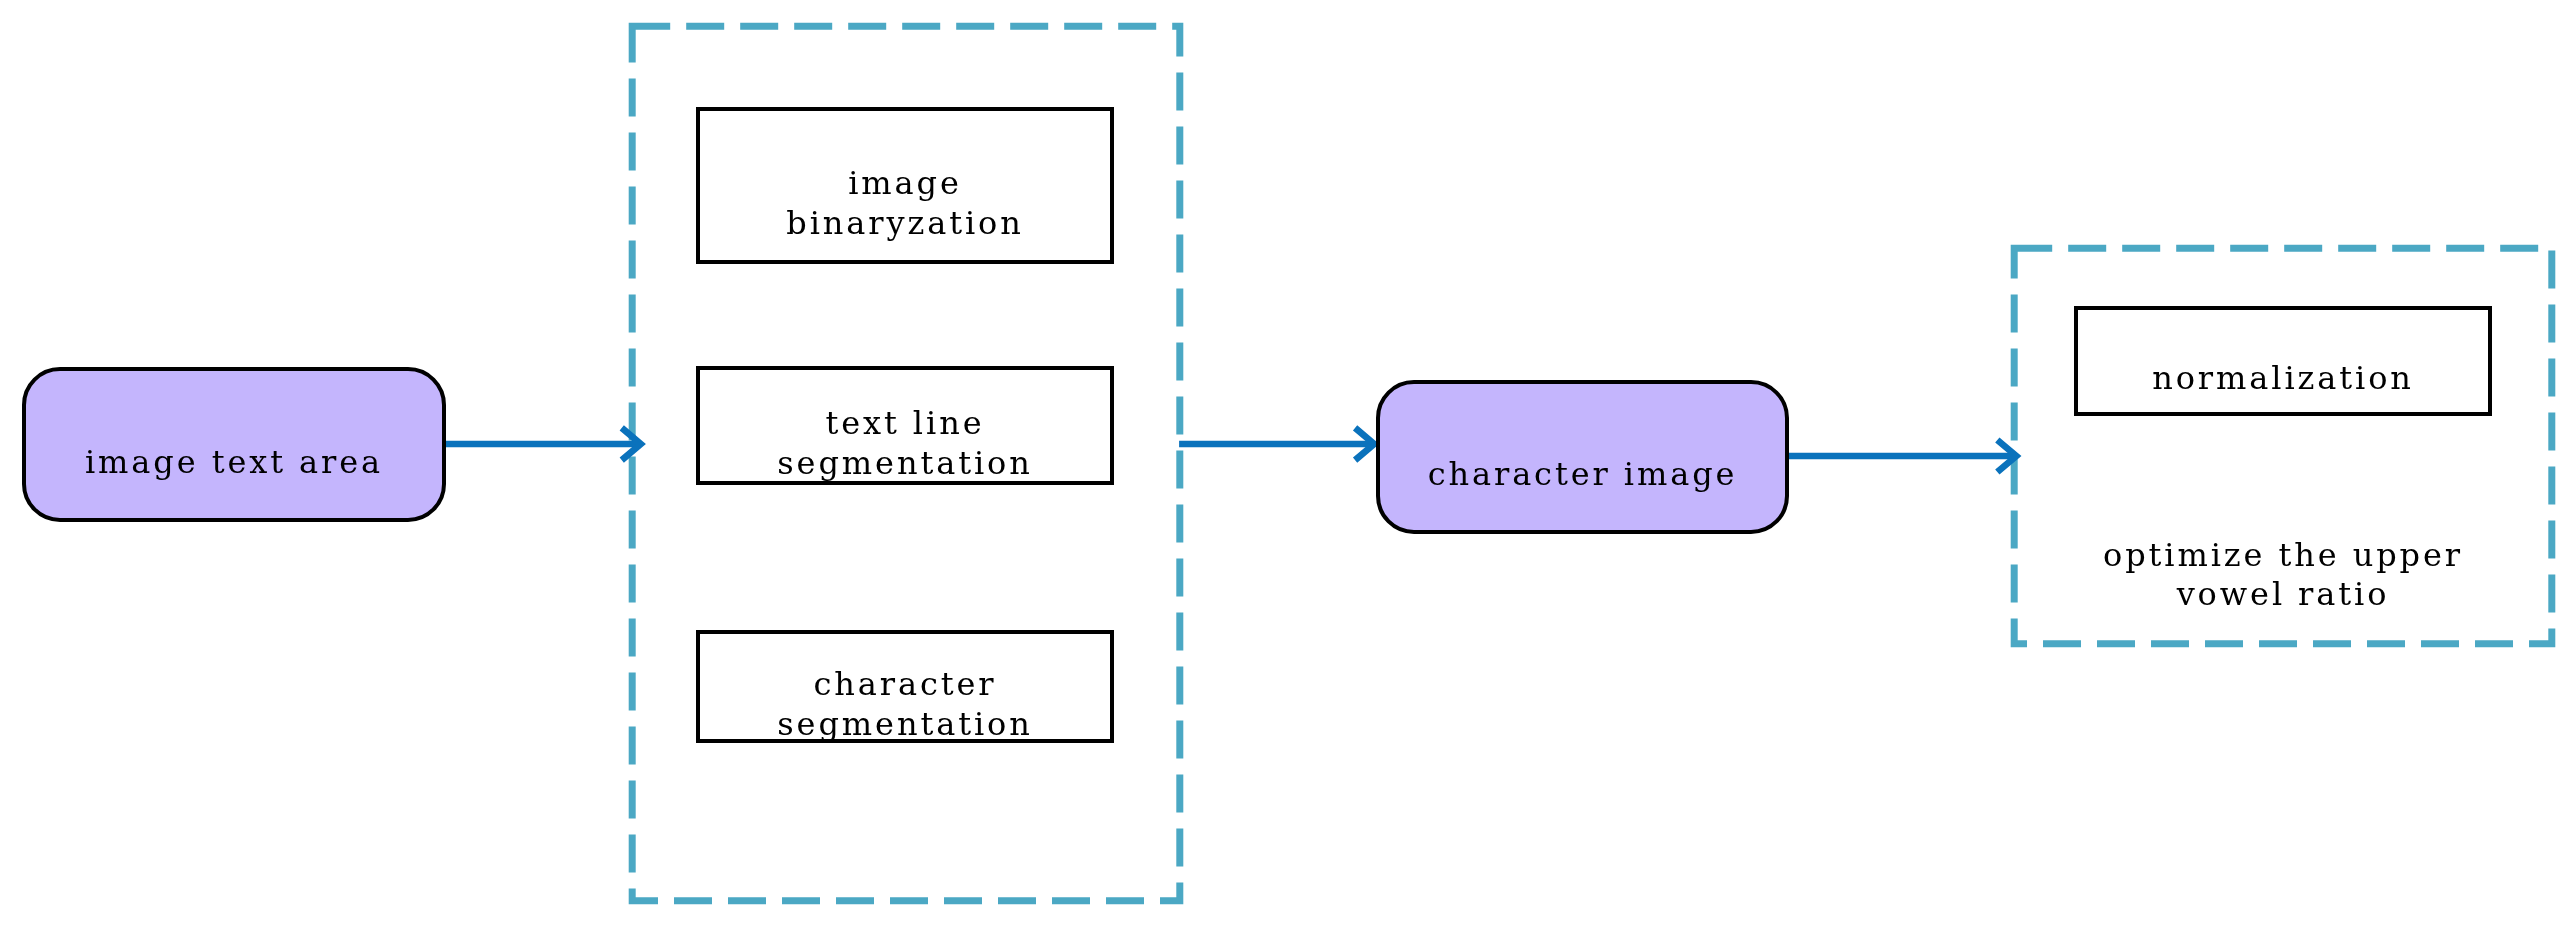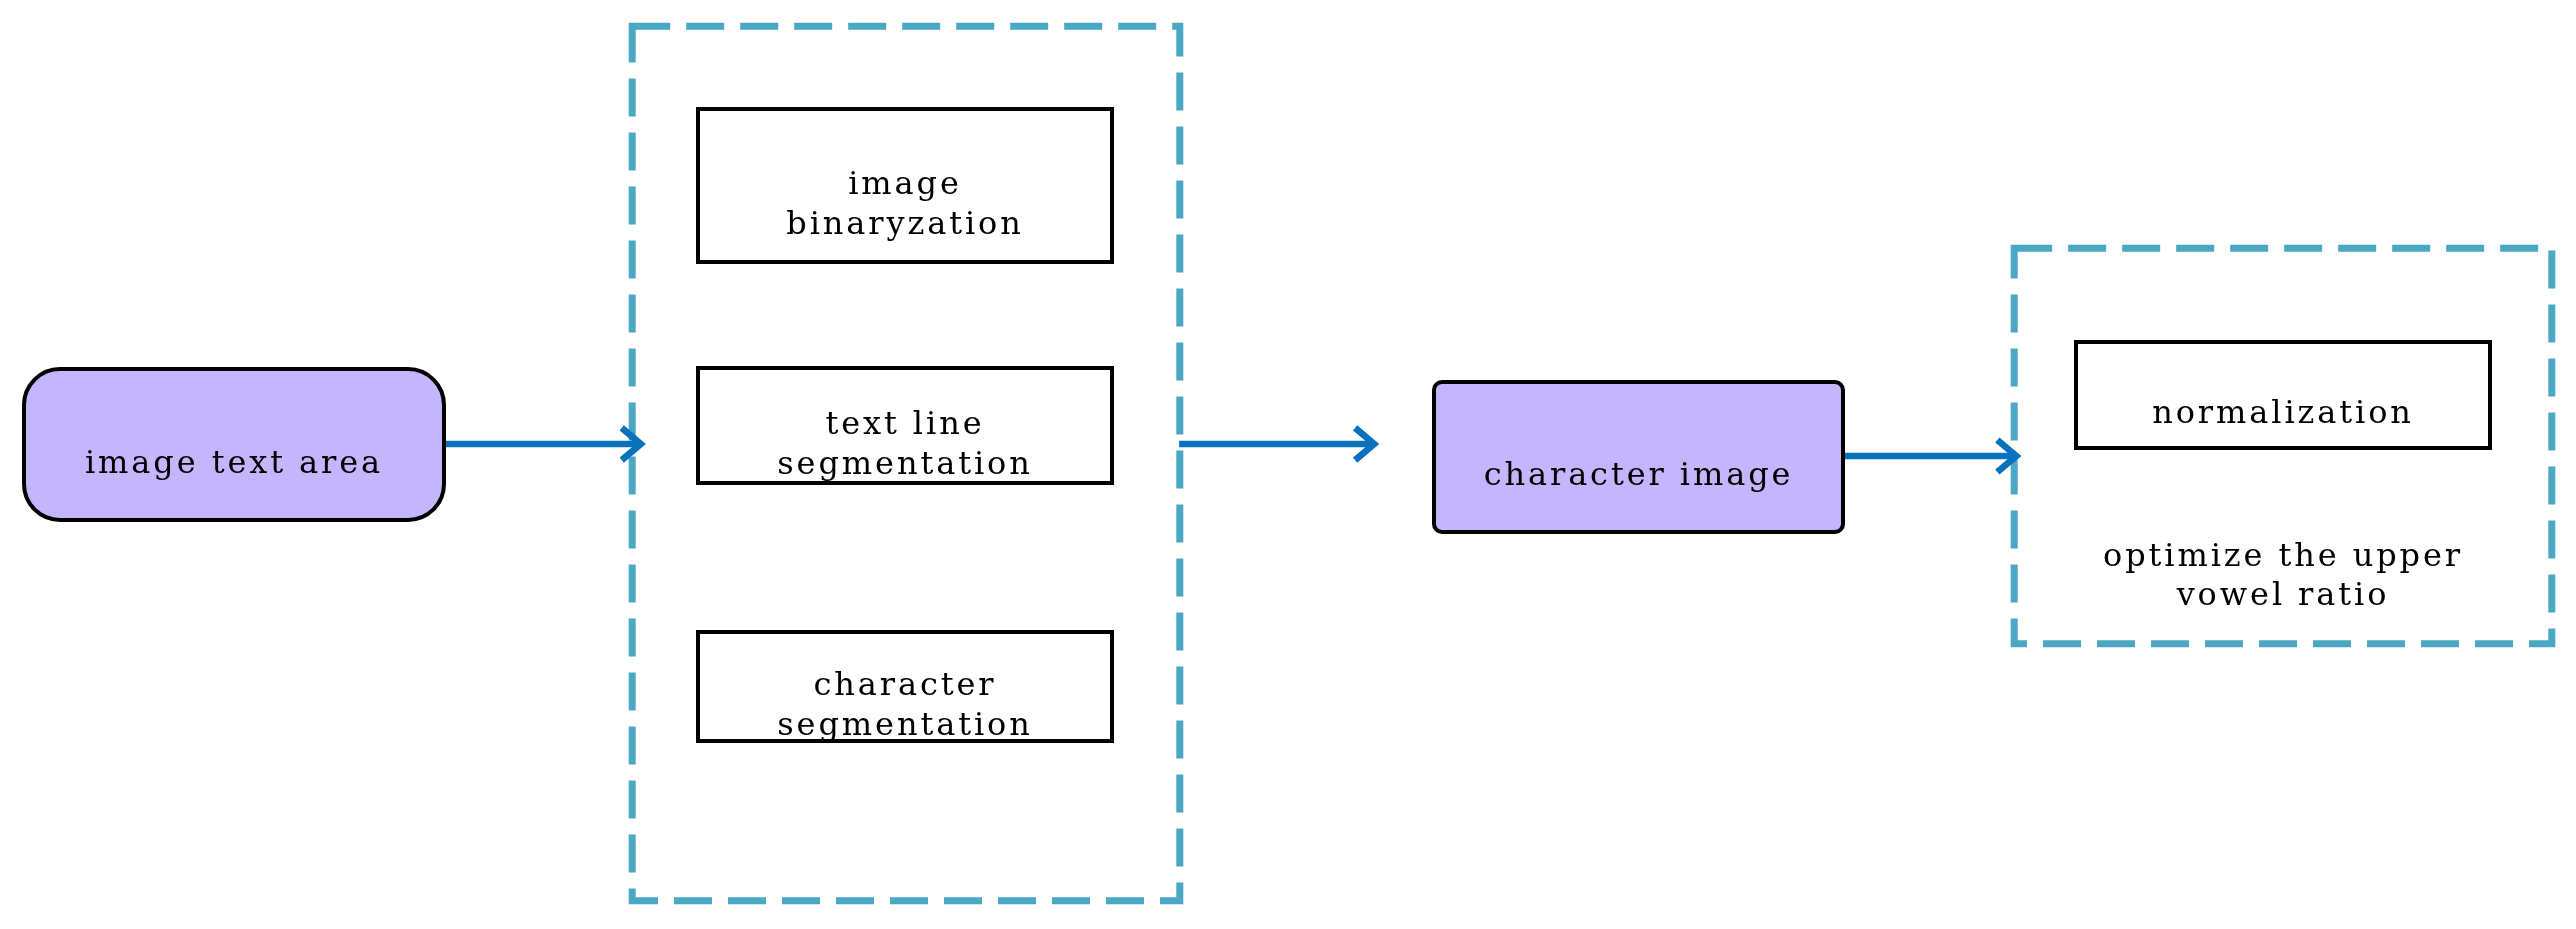--- a/index.html
+++ b/index.html
@@ -122,36 +122,36 @@
   <div class="rect-node" style="left:696px; top:630px; width:418px; height:113px;">
     <span class="mono label">character
 segmentation</span>
   </div>
 
   <svg class="arrow" style="left:1176px; top:422px; width:213px; height:44px;" viewBox="0 0 290 60">
     <line x1="4" y1="30" x2="268" y2="30" stroke="#0A72BC" stroke-width="9"></line>
     <polyline points="244,8 270,30 244,52" fill="none" stroke="#0A72BC" stroke-width="9" stroke-linecap="butt" stroke-linejoin="miter"></polyline>
   </svg>
 
-  <div class="round-node" style="left:1432px; top:380px; width:413px; height:154px;border-radius:10px;">
+  <div class="round-node" style="left:1376px; top:380px; width:413px; height:154px;">
     <span class="mono label">character image</span>
   </div>
 
   <svg class="arrow" style="left:1785px; top:434px; width:246px; height:44px;" viewBox="0 0 336 60">
     <line x1="4" y1="30" x2="314" y2="30" stroke="#0A72BC" stroke-width="9"></line>
     <polyline points="290,8 316,30 290,52" fill="none" stroke="#0A72BC" stroke-width="9" stroke-linecap="butt" stroke-linejoin="miter"></polyline>
   </svg>
 
   <div class="dashed-group" style="left:2012px; top:246px; width:542px; height:400px;">
     <svg viewBox="0 0 740 546" preserveAspectRatio="none">
       <rect x="3" y="3" width="734" height="540" fill="none" stroke="#4BA8C4" stroke-width="7" stroke-dasharray="38 16" stroke-linecap="butt" vector-effect="non-scaling-stroke"></rect>
     </svg>
   </div>
 
-  <div class="rect-node" style="left:2074px; top:340px; width:418px; height:110px;">
+  <div class="rect-node" style="left:2074px; top:306px; width:418px; height:110px;">
     <span class="mono label">normalization</span>
   </div>
 
   <div class="caption mono" style="left:2045px; top:500px; width:476px;">optimize the upper
 vowel ratio</div>
 
 </div>
 
 
 </body></html>

